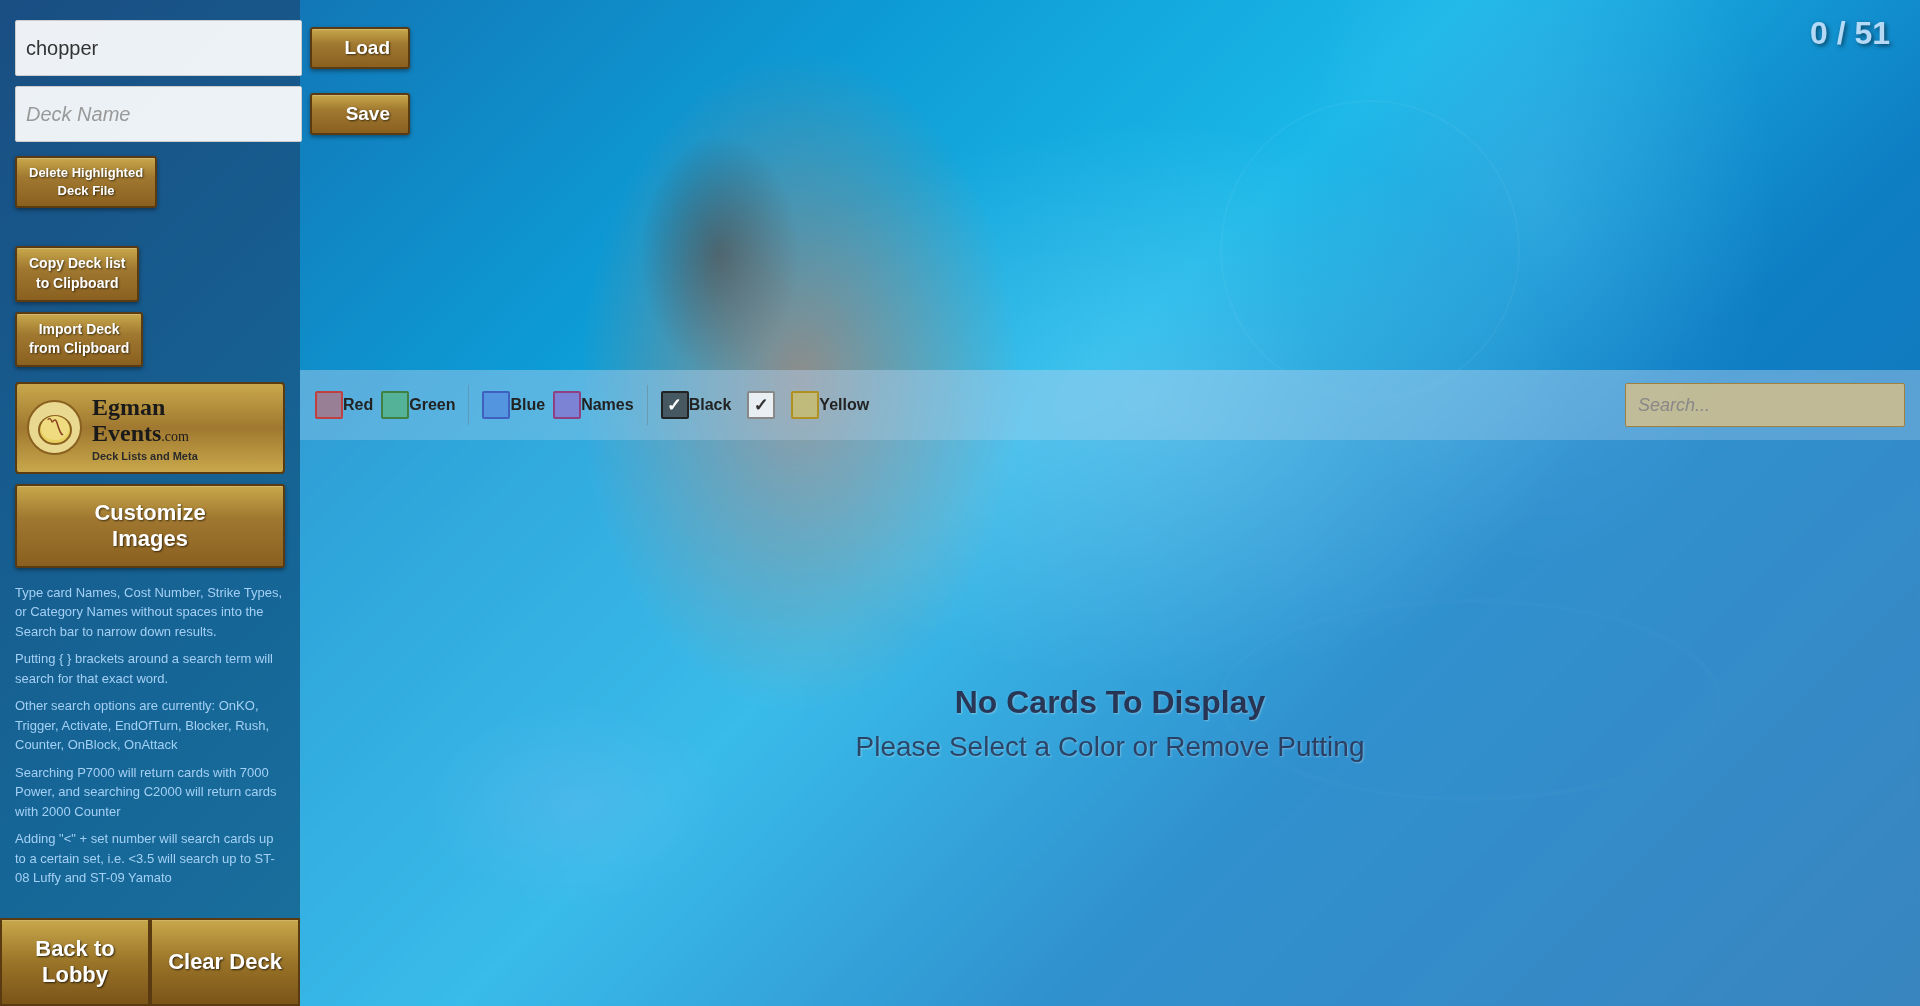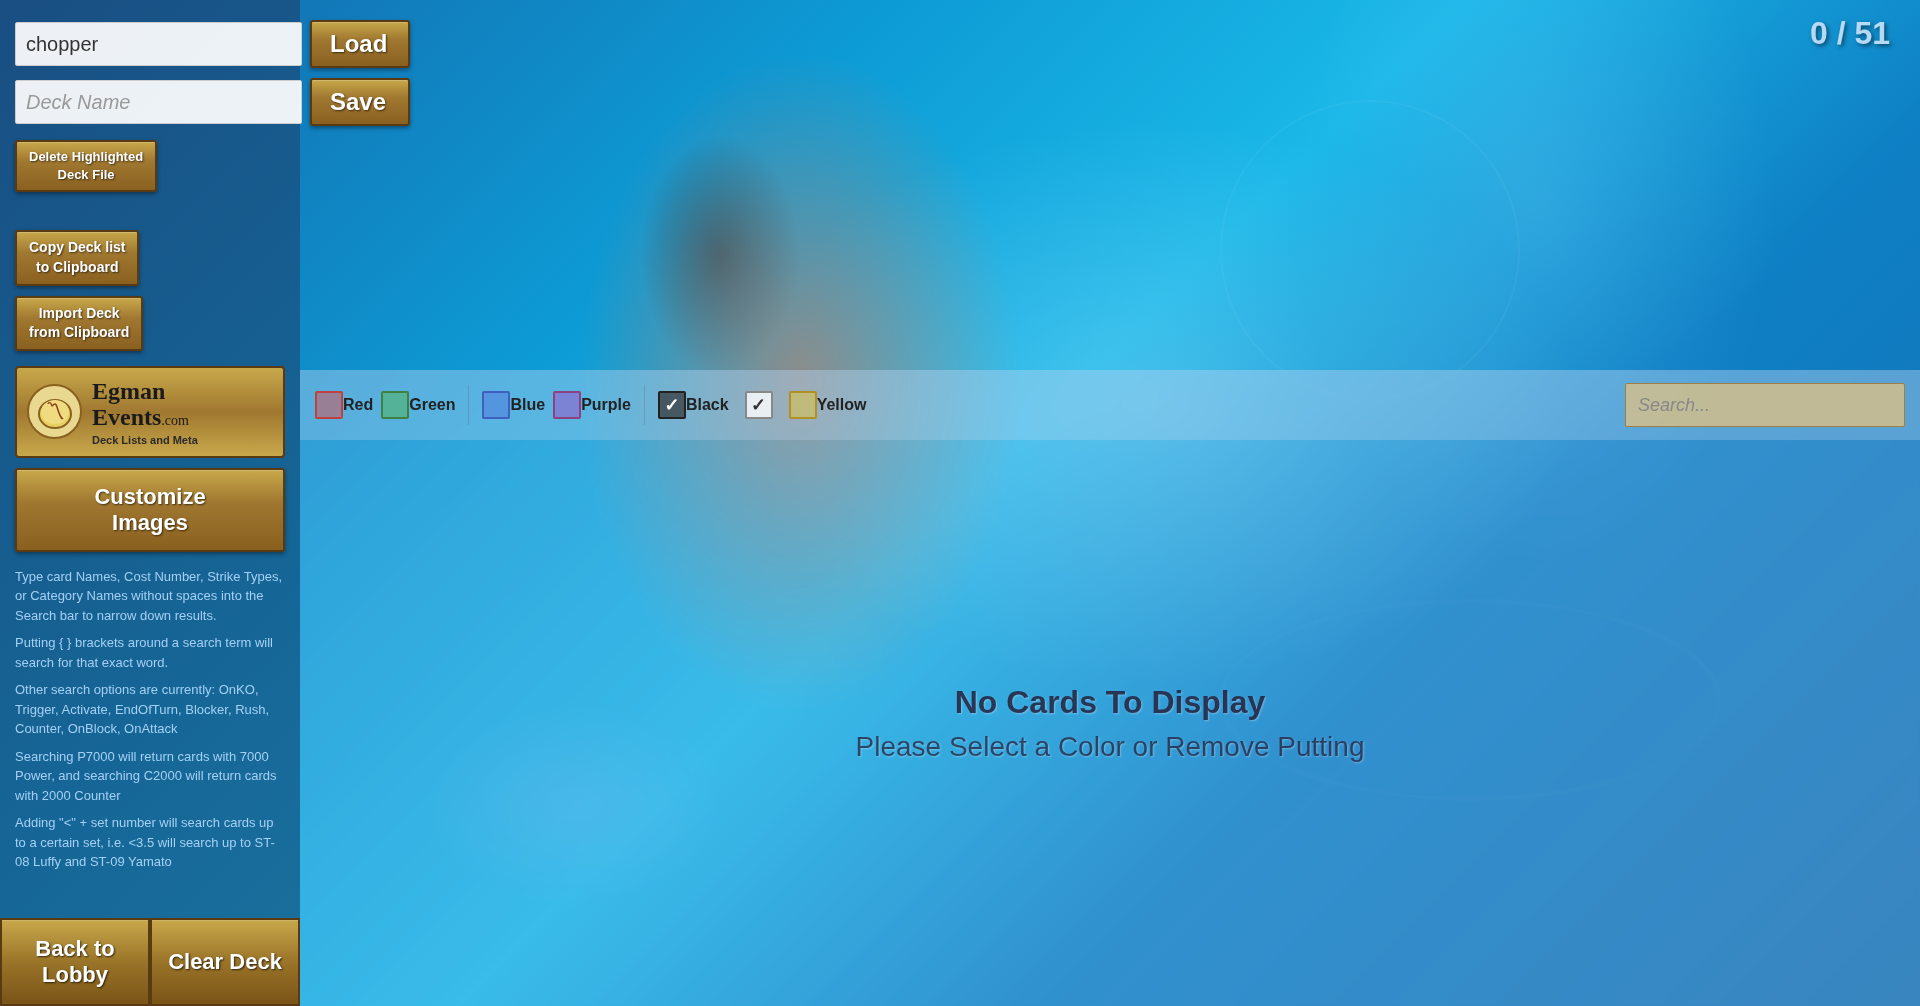--- a/index.html
+++ b/index.html
@@ -60,45 +60,45 @@
     }
 
     .input-row {
       display: flex;
       gap: 8px;
       align-items: center;
     }
 
     .text-input {
       flex: 1;
-      height: 44px;
+      height: 56px;
       background: rgba(255,255,255,0.92);
       border: 1px solid #ccc;
       padding: 21px 10px;
       font-size: 20px;
       color: #333;
       border-radius: 2px;
     }
 
     .text-input::placeholder {
       color: #999;
       font-style: italic;
     }
 
     .gold-btn {
       background: linear-gradient(180deg, #c8a84b 0%, #a07830 40%, #8a6020 100%);
       border: 2px solid #5a3a10;
       color: #fff;
-      font-size: 24px;
+      font-size: 19px;
       font-weight: bold;
       padding: 8px 18px;
       cursor: pointer;
       border-radius: 3px;
       min-width: 100px;
-      text-align: left;
+      text-align: right;
       text-shadow: 1px 1px 2px rgba(0,0,0,0.6);
       box-shadow: inset 0 1px 0 rgba(255,255,255,0.2), 0 2px 4px rgba(0,0,0,0.4);
     }
 
     .small-gold-btn {
       background: linear-gradient(180deg, #c8a84b 0%, #a07830 40%, #8a6020 100%);
       border: 2px solid #5a3a10;
       color: #fff;
       font-size: 13px;
       font-weight: bold;
@@ -419,21 +419,21 @@
 
   <div class="color-filter">
     <div class="color-checkbox" style="background:rgba(80,120,220,0.5); border-color:#4060c0;">
     </div>
     <span>Blue</span>
   </div>
 
   <div class="color-filter">
     <div class="color-checkbox" style="background:rgba(160,80,200,0.5); border-color:#904080;">
     </div>
-    <span>Purple</span>
+    <span>Names</span>
   </div>
 
   <div class="filter-separator"></div>
 
   <div class="color-filter">
     <div class="color-checkbox checked" style="background:rgba(50,50,50,0.7); border-color:#222;">
       <span class="checkmark" style="color:#fff;">✓</span>
     </div>
     <span>Black</span>
   </div>

